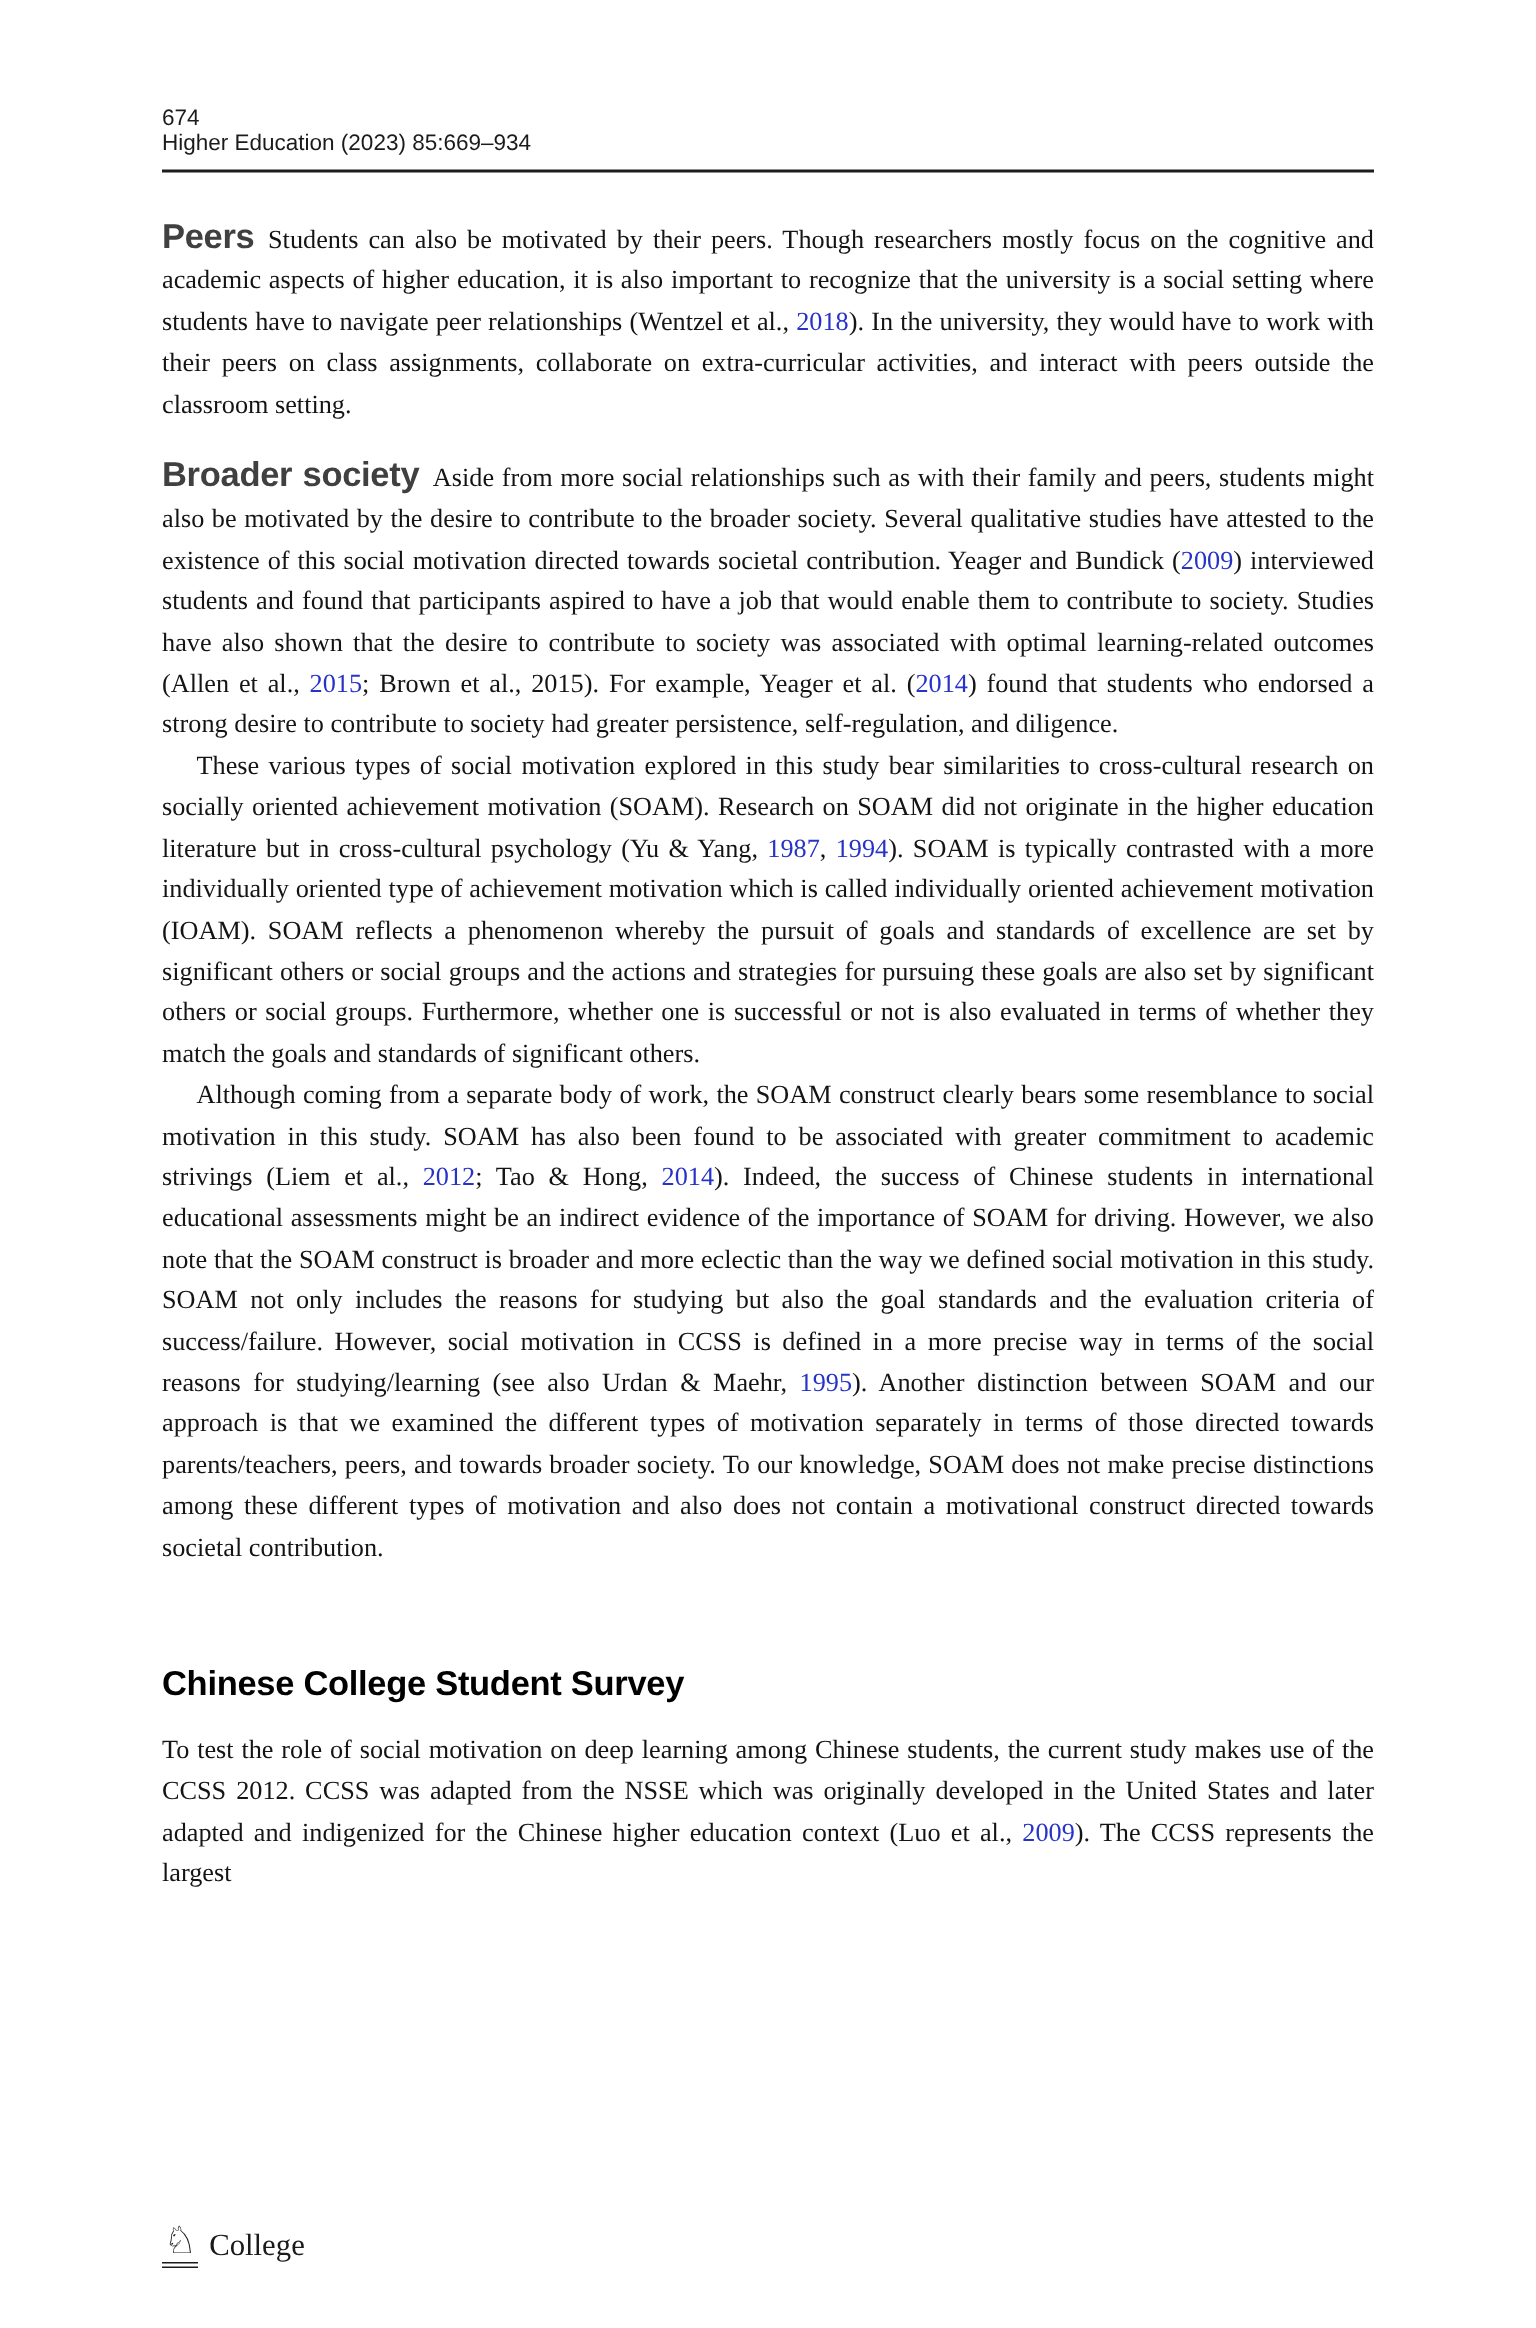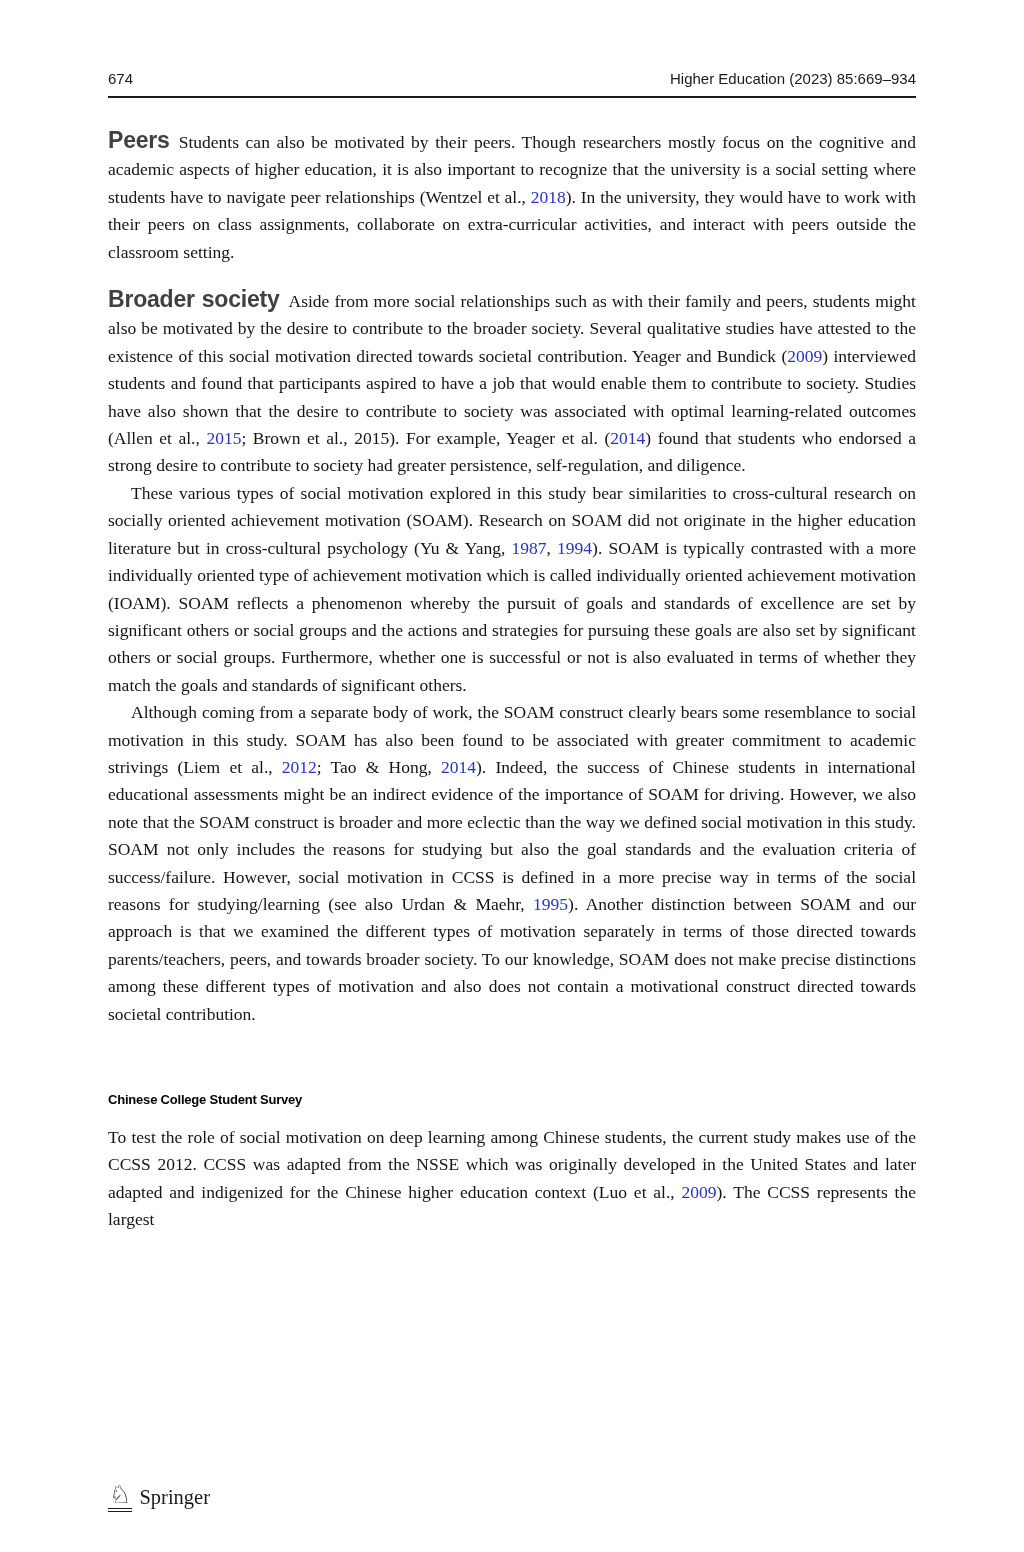--- a/index.html
+++ b/index.html
@@ -3,37 +3,37 @@
 <meta charset="utf-8">
 <style>
   html,body { margin:0; padding:0; background:#ffffff; }
   .page {
     width:1024px; height:1552px; position:relative; box-sizing:border-box;
     background:#ffffff; padding:70px 108px 0 108px; overflow:hidden;
     font-family:"Liberation Serif", serif; color:#141414;
   }
   .running-header {
     display:flex; justify-content:space-between; align-items:baseline;
-    font-family:"Liberation Sans", sans-serif; font-size:15px; color:#1b1b1b;
+    font-family:"Liberation Sans", sans-serif; font-size:15px; color:#1b1b1b;flex-direction:column;
   }
   .header-rule { border-bottom:2.5px solid #1d1d1d; margin-top:9px; }
   .article-body { margin-top:29px; }
   p.para {
     margin:0; font-size:17.5px; line-height:27.4px; text-align:justify;
     color:#141414; hyphens:manual;
   }
   p.para.indent { text-indent:23px; }
   p.para.gap-small { margin-top:20px; }
   p.para.gap-heading { margin-top:17px; }
   .runin {
     font-family:"Liberation Sans", sans-serif; font-weight:700; font-size:23px;
     letter-spacing:-0.2px; margin-right:9px; color:#404040;
   }
   h2.section-heading {
-    font-family:"Liberation Sans", sans-serif; font-weight:700; font-size:13px;
+    font-family:"Liberation Sans", sans-serif; font-weight:700; font-size:23px;
     letter-spacing:-0.2px; color:#000; margin:64px 0 0 0;
   }
   a.cite { color:var(--link,#2733c7); text-decoration:none; cursor:pointer; }
   .page-footer {
     position:absolute; left:108px; bottom:40px;
     display:flex; align-items:center; gap:7px;
     font-family:"Liberation Serif", serif; font-size:20.5px; color:#1a1a1a;
   }
   .knight-icon {
     font-size:25px; line-height:1; padding:0 1px 1px 1px;
@@ -54,15 +54,15 @@
       <p class="para"><span class="runin">Peers</span>Students can also be motivated by their peers. Though researchers mostly focus on the cognitive and academic aspects of higher education, it is also important to recognize that the university is a social setting where students have to navigate peer relationships (Wentzel et al., <a class="cite">2018</a>). In the university, they would have to work with their peers on class assignments, collaborate on extra-curricular activities, and interact with peers outside the classroom setting.</p>
       <p class="para gap-small"><span class="runin">Broader society</span>Aside from more social relationships such as with their family and peers, students might also be motivated by the desire to contribute to the broader society. Several qualitative studies have attested to the existence of this social motivation directed towards societal contribution. Yeager and Bundick (<a class="cite">2009</a>) interviewed students and found that participants aspired to have a job that would enable them to contribute to society. Stud­ies have also shown that the desire to contribute to society was associated with optimal learning-related outcomes (Allen et al., <a class="cite">2015</a>; Brown et al., 2015). For example, Yeager et al. (<a class="cite">2014</a>) found that students who endorsed a strong desire to contribute to society had greater persistence, self-regulation, and diligence.</p>
       <p class="para indent">These various types of social motivation explored in this study bear similarities to cross-cultural research on socially oriented achievement motivation (SOAM). Research on SOAM did not originate in the higher education literature but in cross-cultural psychology (Yu &amp; Yang, <a class="cite">1987</a>, <a class="cite">1994</a>). SOAM is typically contrasted with a more individually oriented type of achievement motivation which is called individually oriented achievement motiva­tion (IOAM). SOAM reflects a phenomenon whereby the pursuit of goals and standards of excellence are set by significant others or social groups and the actions and strategies for pursuing these goals are also set by significant others or social groups. Furthermore, whether one is successful or not is also evaluated in terms of whether they match the goals and standards of significant others.</p>
       <p class="para indent">Although coming from a separate body of work, the SOAM construct clearly bears some resemblance to social motivation in this study. SOAM has also been found to be associated with greater commitment to academic strivings (Liem et al., <a class="cite">2012</a>; Tao &amp; Hong, <a class="cite">2014</a>). Indeed, the success of Chinese students in international educational assessments might be an indirect evidence of the importance of SOAM for driving. However, we also note that the SOAM construct is broader and more eclectic than the way we defined social motivation in this study. SOAM not only includes the reasons for studying but also the goal standards and the evaluation criteria of success/failure. However, social motivation in CCSS is defined in a more precise way in terms of the social reasons for studying/learning (see also Urdan &amp; Maehr, <a class="cite">1995</a>). Another distinction between SOAM and our approach is that we examined the different types of motivation separately in terms of those directed towards parents/teachers, peers, and towards broader society. To our knowledge, SOAM does not make precise distinctions among these different types of motivation and also does not contain a motivational construct directed towards societal contribution.</p>
       <h2 class="section-heading">Chinese College Student Survey</h2>
       <p class="para gap-heading">To test the role of social motivation on deep learning among Chinese students, the cur­rent study makes use of the CCSS 2012. CCSS was adapted from the NSSE which was originally developed in the United States and later adapted and indigenized for the Chi­nese higher education context (Luo et al., <a class="cite">2009</a>). The CCSS represents the largest</p>
     </main>
 
   <footer class="page-footer">
     <span class="knight-icon">♘</span>
-    <span>Springer</span>
+    <span>College</span>
   </footer>
 </div>
 
 </body></html>

